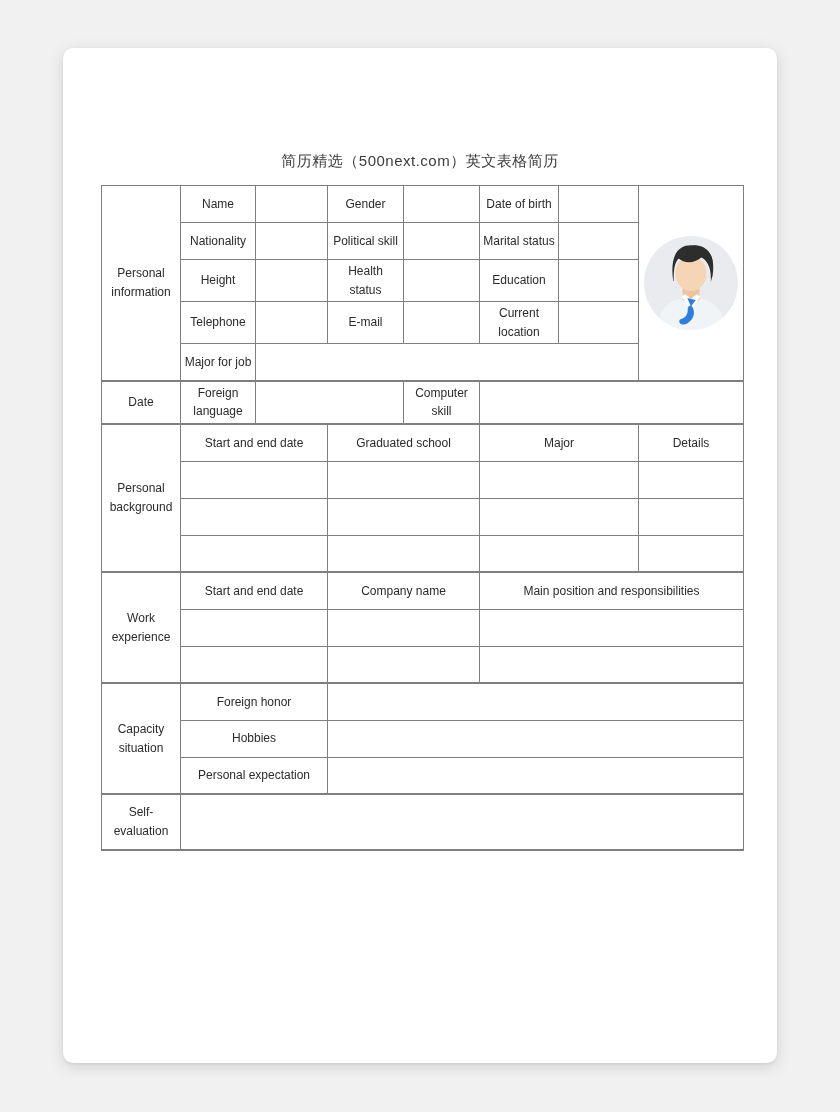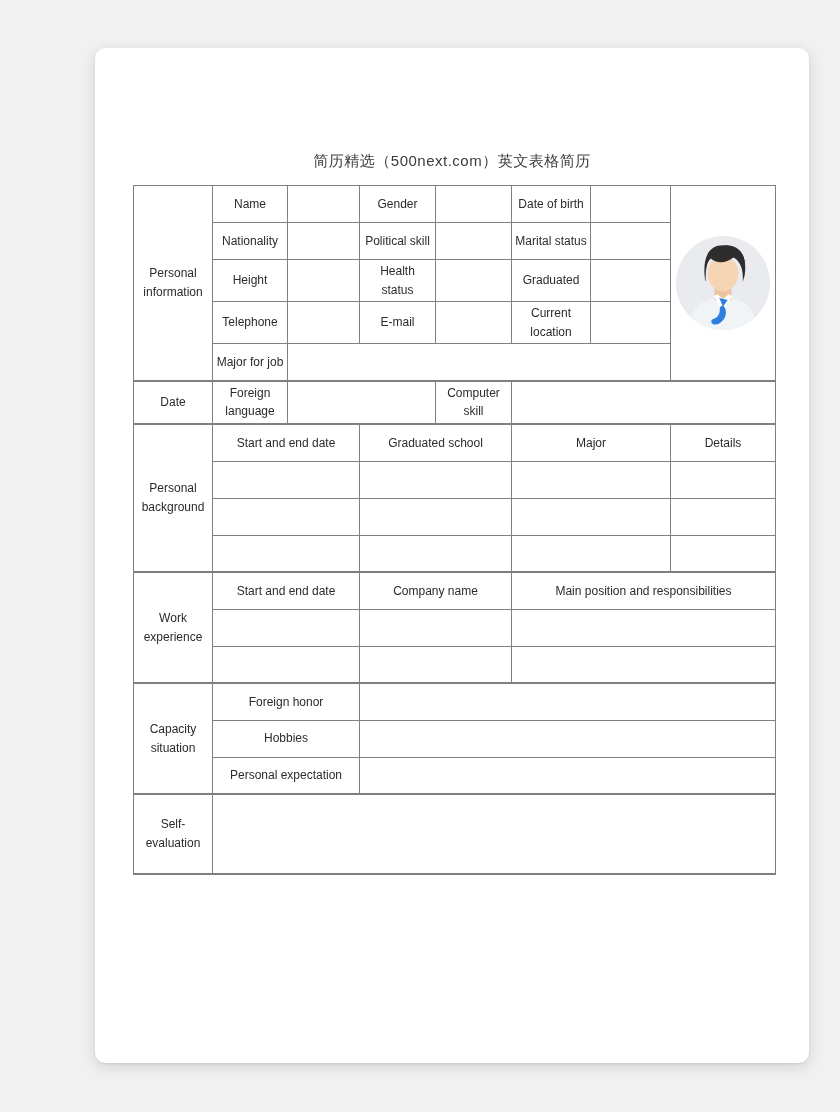--- a/index.html
+++ b/index.html
@@ -7,42 +7,41 @@
     width:840px;height:1112px;
     background:#f1f1f2;
     font-family:"Liberation Sans","DejaVu Sans",sans-serif;
     -webkit-font-smoothing:antialiased;
   }
   .paper{
     position:absolute;left:63px;top:48px;
     width:714px;height:1015px;
     background:#ffffff;border-radius:10px;
     box-shadow:0 4px 16px rgba(0,0,0,0.13), 0 1px 3px rgba(0,0,0,0.08);
-    margin-left:32px;
   }
   .doc-title{
     padding-top:104px;
     text-align:center;
     font-size:15px;color:#3c3c3c;
     letter-spacing:.5px;
   }
   table.resume{
     margin:14px 0 0 38px;
     border-collapse:collapse;table-layout:fixed;
     width:642px;
   }
   table.resume td{
     border:1px solid #7f7f7f;
     text-align:center;vertical-align:middle;
     font-size:12px;line-height:1.55;color:#2b2b2b;
     padding:2px 3px;
     overflow:hidden;
   }
   table.resume tr{height:37px;}
-  table.resume tr.tall{height:80px;}
+  table.resume tr.tall{height:56px;}
   table.resume tr.sec>td{border-top-width:2px;}
   table.resume tr.last>td{border-bottom-width:2px;}
   td.photo-cell{padding:0;}
   .avatar-wrap{display:flex;align-items:center;justify-content:center;height:100%;}
   .avatar-wrap svg{display:block;}
 </style>
 </head>
 <body>
 
 <div class="paper">
@@ -97,21 +96,21 @@
         <td>Political skill</td>
         <td></td>
         <td>Marital status</td>
         <td></td>
       </tr>
       <tr>
         <td>Height</td>
         <td></td>
         <td>Health status</td>
         <td></td>
-        <td>Graduated</td>
+        <td>Education</td>
         <td></td>
       </tr>
       <tr>
         <td>Telephone</td>
         <td></td>
         <td>E-mail</td>
         <td></td>
         <td>Current location</td>
         <td></td>
       </tr>

